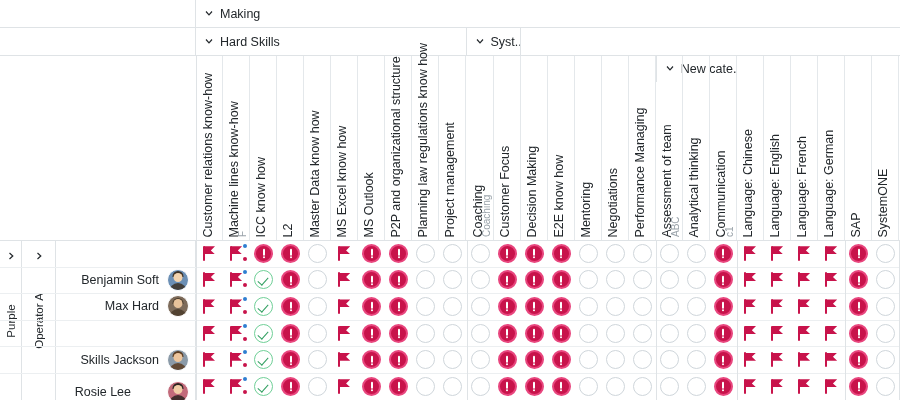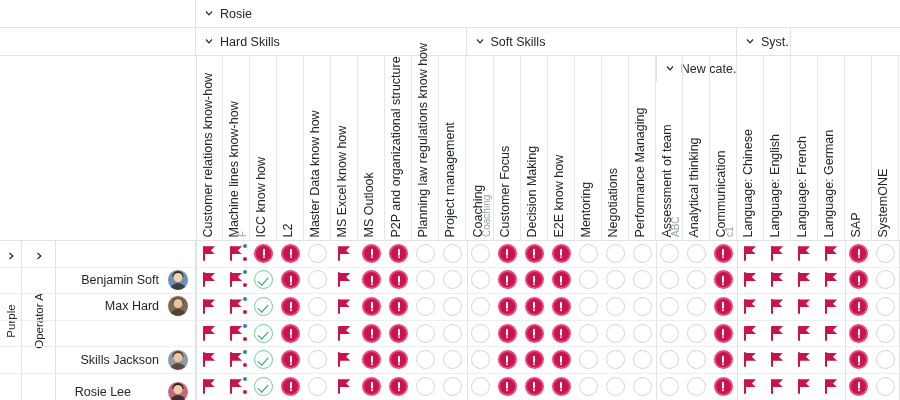--- a/index.html
+++ b/index.html
@@ -173,41 +173,33 @@
 
 <div id="grid">
     <div class="grouprow" style="top: 0px; height: 28px; border-bottom: 1px solid rgb(223, 227, 230);">
       <div style="width: 196px; border-right: 1px solid rgb(223, 227, 230);"></div>
       <div class="group-cell" style="flex: 1 1 0%;">
         <span class="chev">
           <svg width="10" height="10" viewBox="0 0 10 10">
             <path d="M2 3.5 L5 6.8 L8 3.5" fill="none" stroke="#22272b" stroke-width="1.2"></path>
           </svg>
         </span>
-        <span>Rosie</span>
+        <span>Making</span>
       </div>
     </div>
     <div class="grouprow" style="top: 28px; height: 28px; border-bottom: 1px solid rgb(223, 227, 230);">
       <div style="width: 196px; border-right: 1px solid rgb(223, 227, 230);"></div>
       <div class="group-cell" style="width: 270.5px; flex: 0 0 auto; border-right: 1px solid rgb(223, 227, 230);">
         <span class="chev">
           <svg width="10" height="10" viewBox="0 0 10 10">
             <path d="M2 3.5 L5 6.8 L8 3.5" fill="none" stroke="#22272b" stroke-width="1.2"></path>
           </svg>
         </span>
         <span>Hard Skills</span>
       </div>
-      <div class="group-cell" style="width: 270.5px; flex: 0 0 auto; border-right: 1px solid rgb(223, 227, 230);">
-        <span class="chev">
-          <svg width="10" height="10" viewBox="0 0 10 10">
-            <path d="M2 3.5 L5 6.8 L8 3.5" fill="none" stroke="#22272b" stroke-width="1.2"></path>
-          </svg>
-        </span>
-        <span>Soft Skills</span>
-      </div>
       <div class="group-cell" style="width: 54.1px; flex: 0 0 auto; border-right: 1px solid rgb(223, 227, 230);">
         <span class="chev">
           <svg width="10" height="10" viewBox="0 0 10 10">
             <path d="M2 3.5 L5 6.8 L8 3.5" fill="none" stroke="#22272b" stroke-width="1.2"></path>
           </svg>
         </span>
         <span>Syst...</span>
       </div>
     </div>
     <div class="group-cell" style="position: absolute; top: 56px; height: 26px; left: 655.85px; width: 81.15px; border-right: 1px solid rgb(223, 227, 230); border-left: 1px solid rgb(223, 227, 230);">

